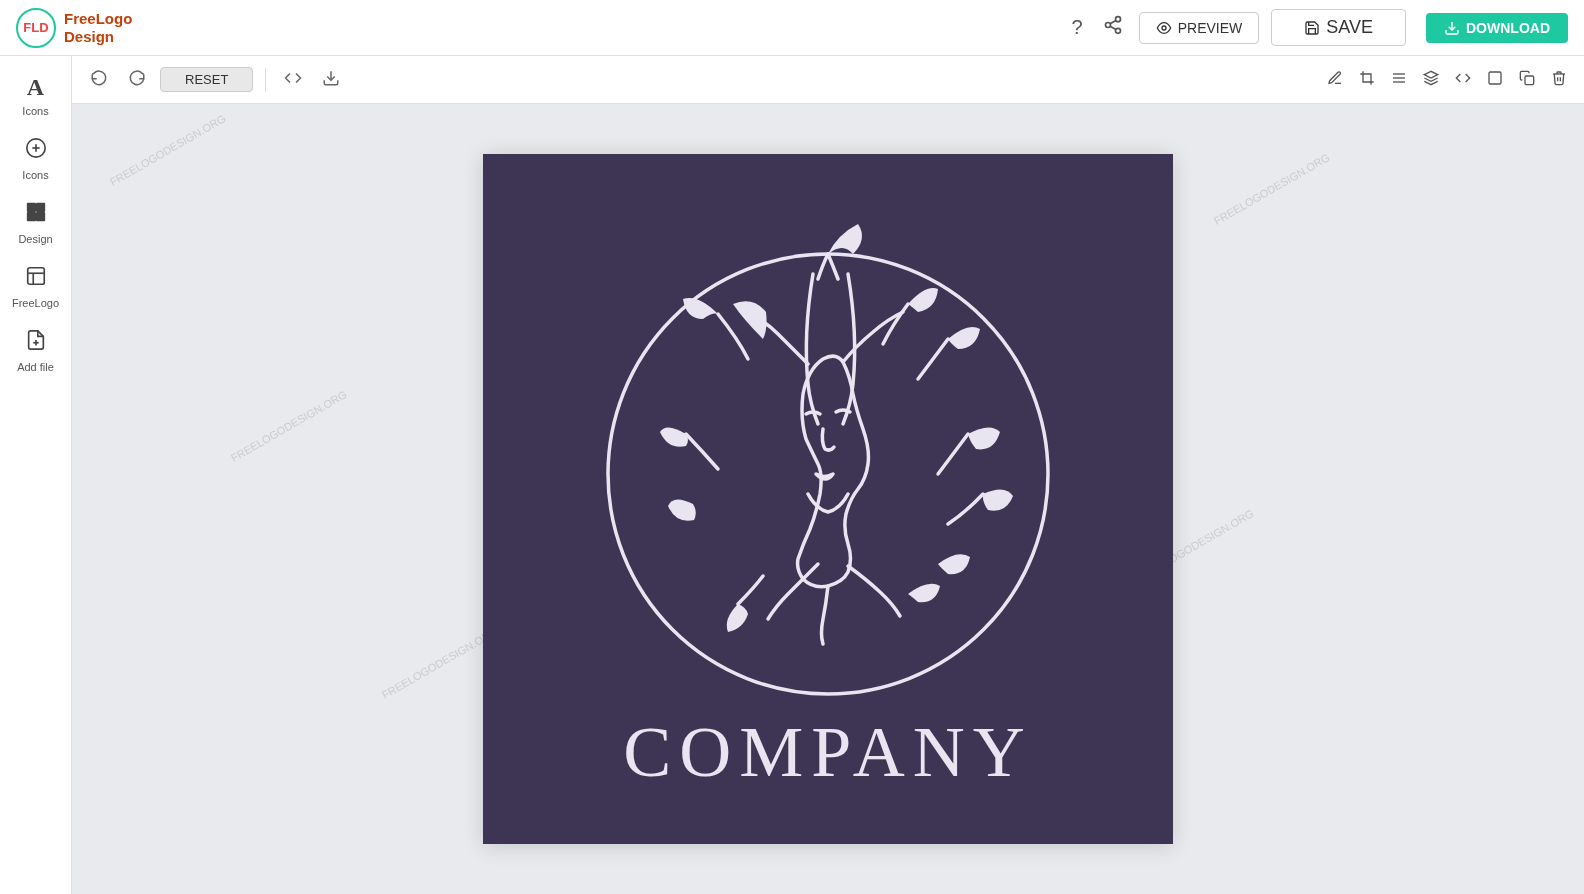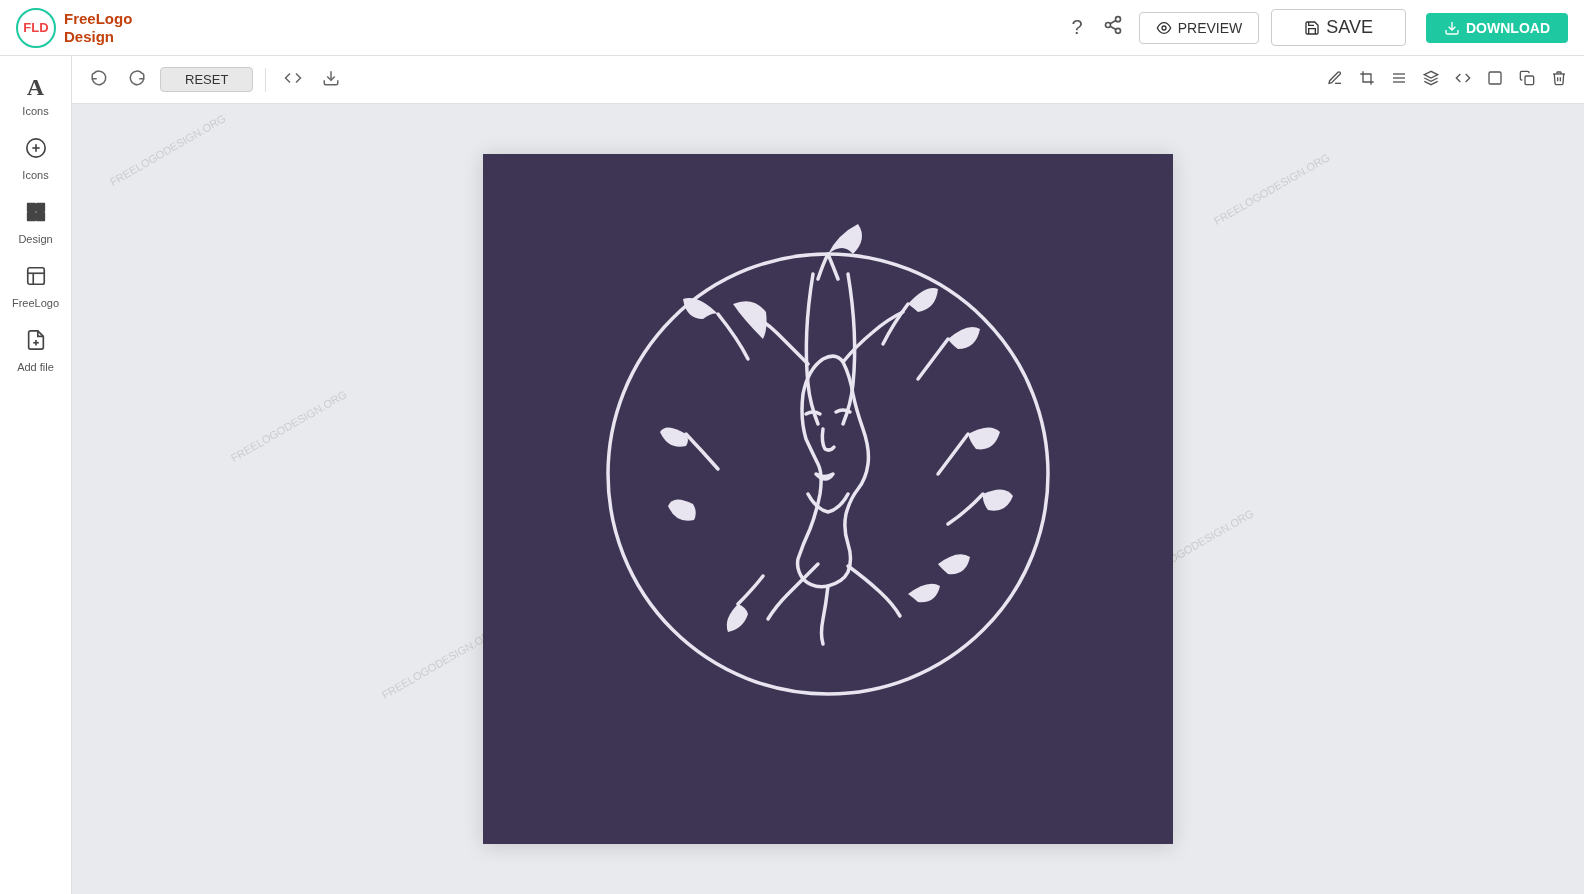--- a/index.html
+++ b/index.html
@@ -376,17 +376,18 @@
 
             <path d="M270 180 Q255 165 240 150 Q225 135 210 130"></path>
             <path d="M305 178 Q318 162 335 148 Q350 135 365 128"></path>
             <path d="M280 380 Q265 395 250 410 Q238 422 230 435"></path>
             <path d="M310 382 Q328 395 342 408 Q355 420 362 432"></path>
 
             <path d="M290 402 Q288 420 285 435 Q282 450 285 460"></path>
           </svg>
         </div>
 
+        <div class="company-text">COMPANY</div>
 
       </div>
     </div>
   </div>
 </div>
 
 </body></html>

